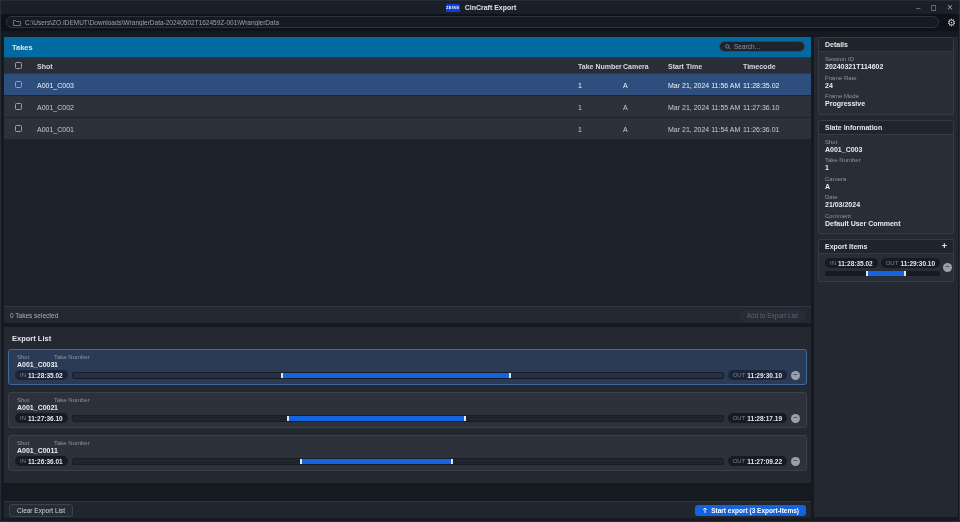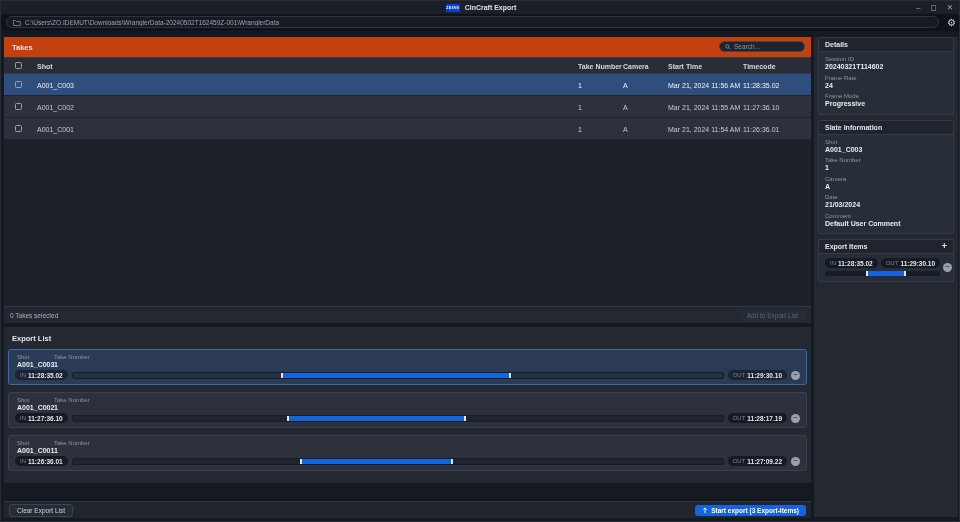--- a/index.html
+++ b/index.html
@@ -38,21 +38,21 @@
   }
   .path-text { font-size:6.5px; color:#9aa2ae; white-space:nowrap; overflow:hidden; }
   .gear {
     position:absolute; right:3px; top:2px; width:13px; height:13px;
     display:flex; align-items:center; justify-content:center;
     color:#ccd2d9; font-size:10px; line-height:13px; cursor:pointer;
   }
   
   .takes-panel {
     position:absolute; left:3px; top:36px; width:807px; height:286px;
-    background:#c2410c;
+    background:#0369a1;
   }
   .takes-header { position:relative; height:20px; display:flex; align-items:center; }
   .panel-title { font-size:7.5px; font-weight:bold; color:#e3e7ec; padding-left:8px; }
   .search-box {
     position:absolute; right:6px; top:4px; width:86px; height:11px;
     border:1px solid #3e4450; border-radius:6px; background:#1e232c;
     display:flex; align-items:center; gap:3px; padding:0 5px;
   }
   .search-ph { font-size:6.5px; color:#8d95a1; }
   

